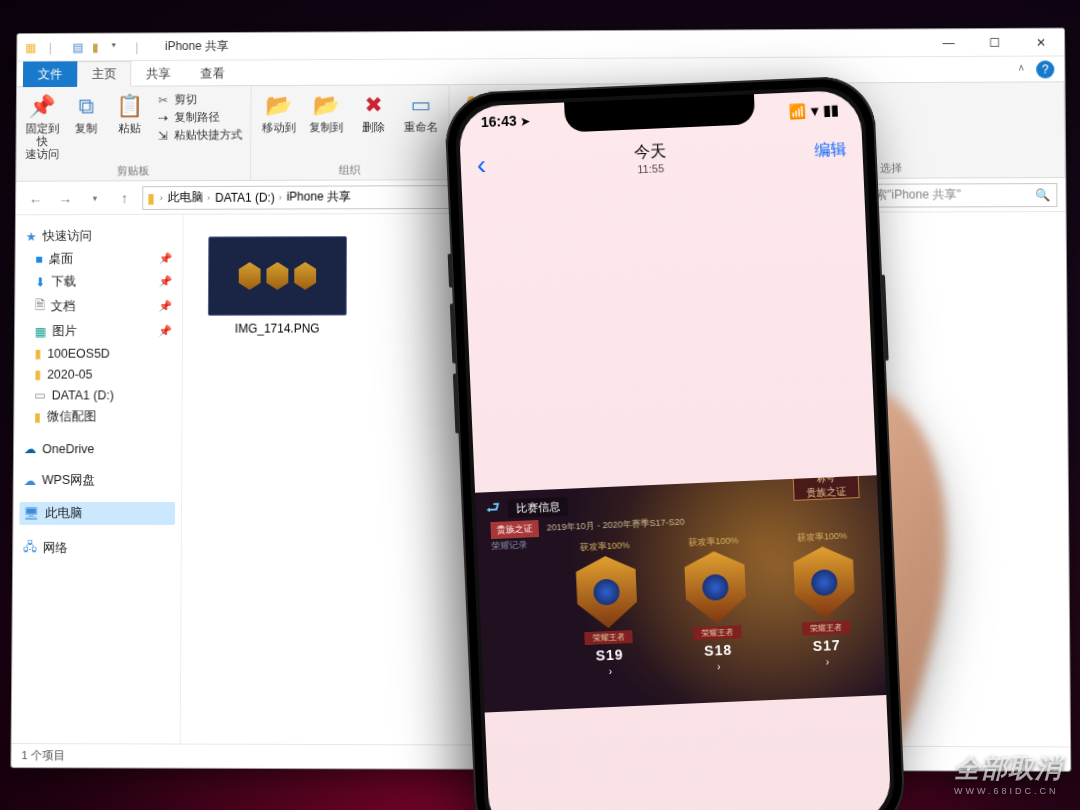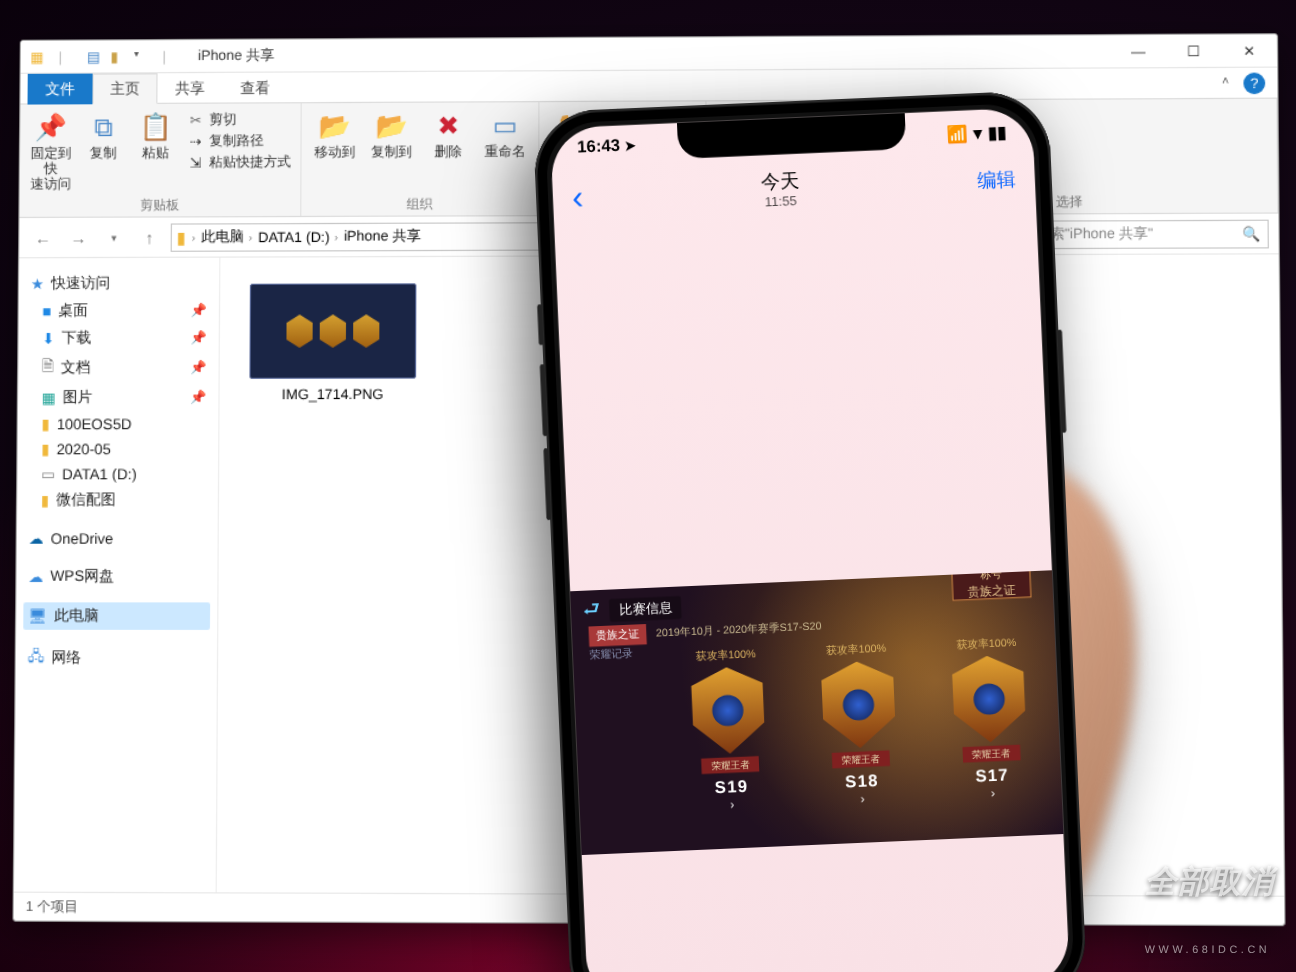--- a/index.html
+++ b/index.html
@@ -130,21 +130,21 @@
   .card .sn{ font-size:14px; font-weight:600; letter-spacing:1px; color:#fff;}
   .card .ar{ color:#fff; font-size:10px;}
   .gameimg .glow{ position:absolute; inset:0; background: radial-gradient(circle at 75% 40%, rgba(255,180,80,.35), transparent 50%); pointer-events:none;}
 
   .hand{ position:absolute; right:-40px; top:300px; width:260px; height:460px;
     background: radial-gradient(ellipse at 30% 30%, #f0c8b0 0%, #d8a080 40%, #a87050 100%);
     border-radius:50% 50% 40% 40%; transform:rotate(18deg);
     filter: blur(6px); opacity:.9; z-index:-1;}
 
   .watermark{ position:absolute; right:18px; bottom:14px; color:rgba(255,255,255,.65); font-size:26px; font-weight:700; font-style:italic; letter-spacing:1px; text-shadow:0 2px 4px rgba(0,0,0,.6);}
-  .watermark small{ display:block; font-size:9px; letter-spacing:3px; font-weight:400; opacity:.85; font-style:normal;margin-top:34px;}
+  .watermark small{ display:block; font-size:9px; letter-spacing:3px; font-weight:400; opacity:.85; font-style:normal;}
 
   
   .i-pin{ color:#555;} .i-copy{color:#4a88c8;} .i-paste{color:#caa24a;}
   .i-cut{color:#666;} .i-move{color:#4a88c8;} .i-del{color:#c23;}
   .i-folder{color:#f0b83b;} .i-prop{color:#4a88c8;}
 </style>
 </head>
 <body>
 
 <div class="desk-shadow"></div>

